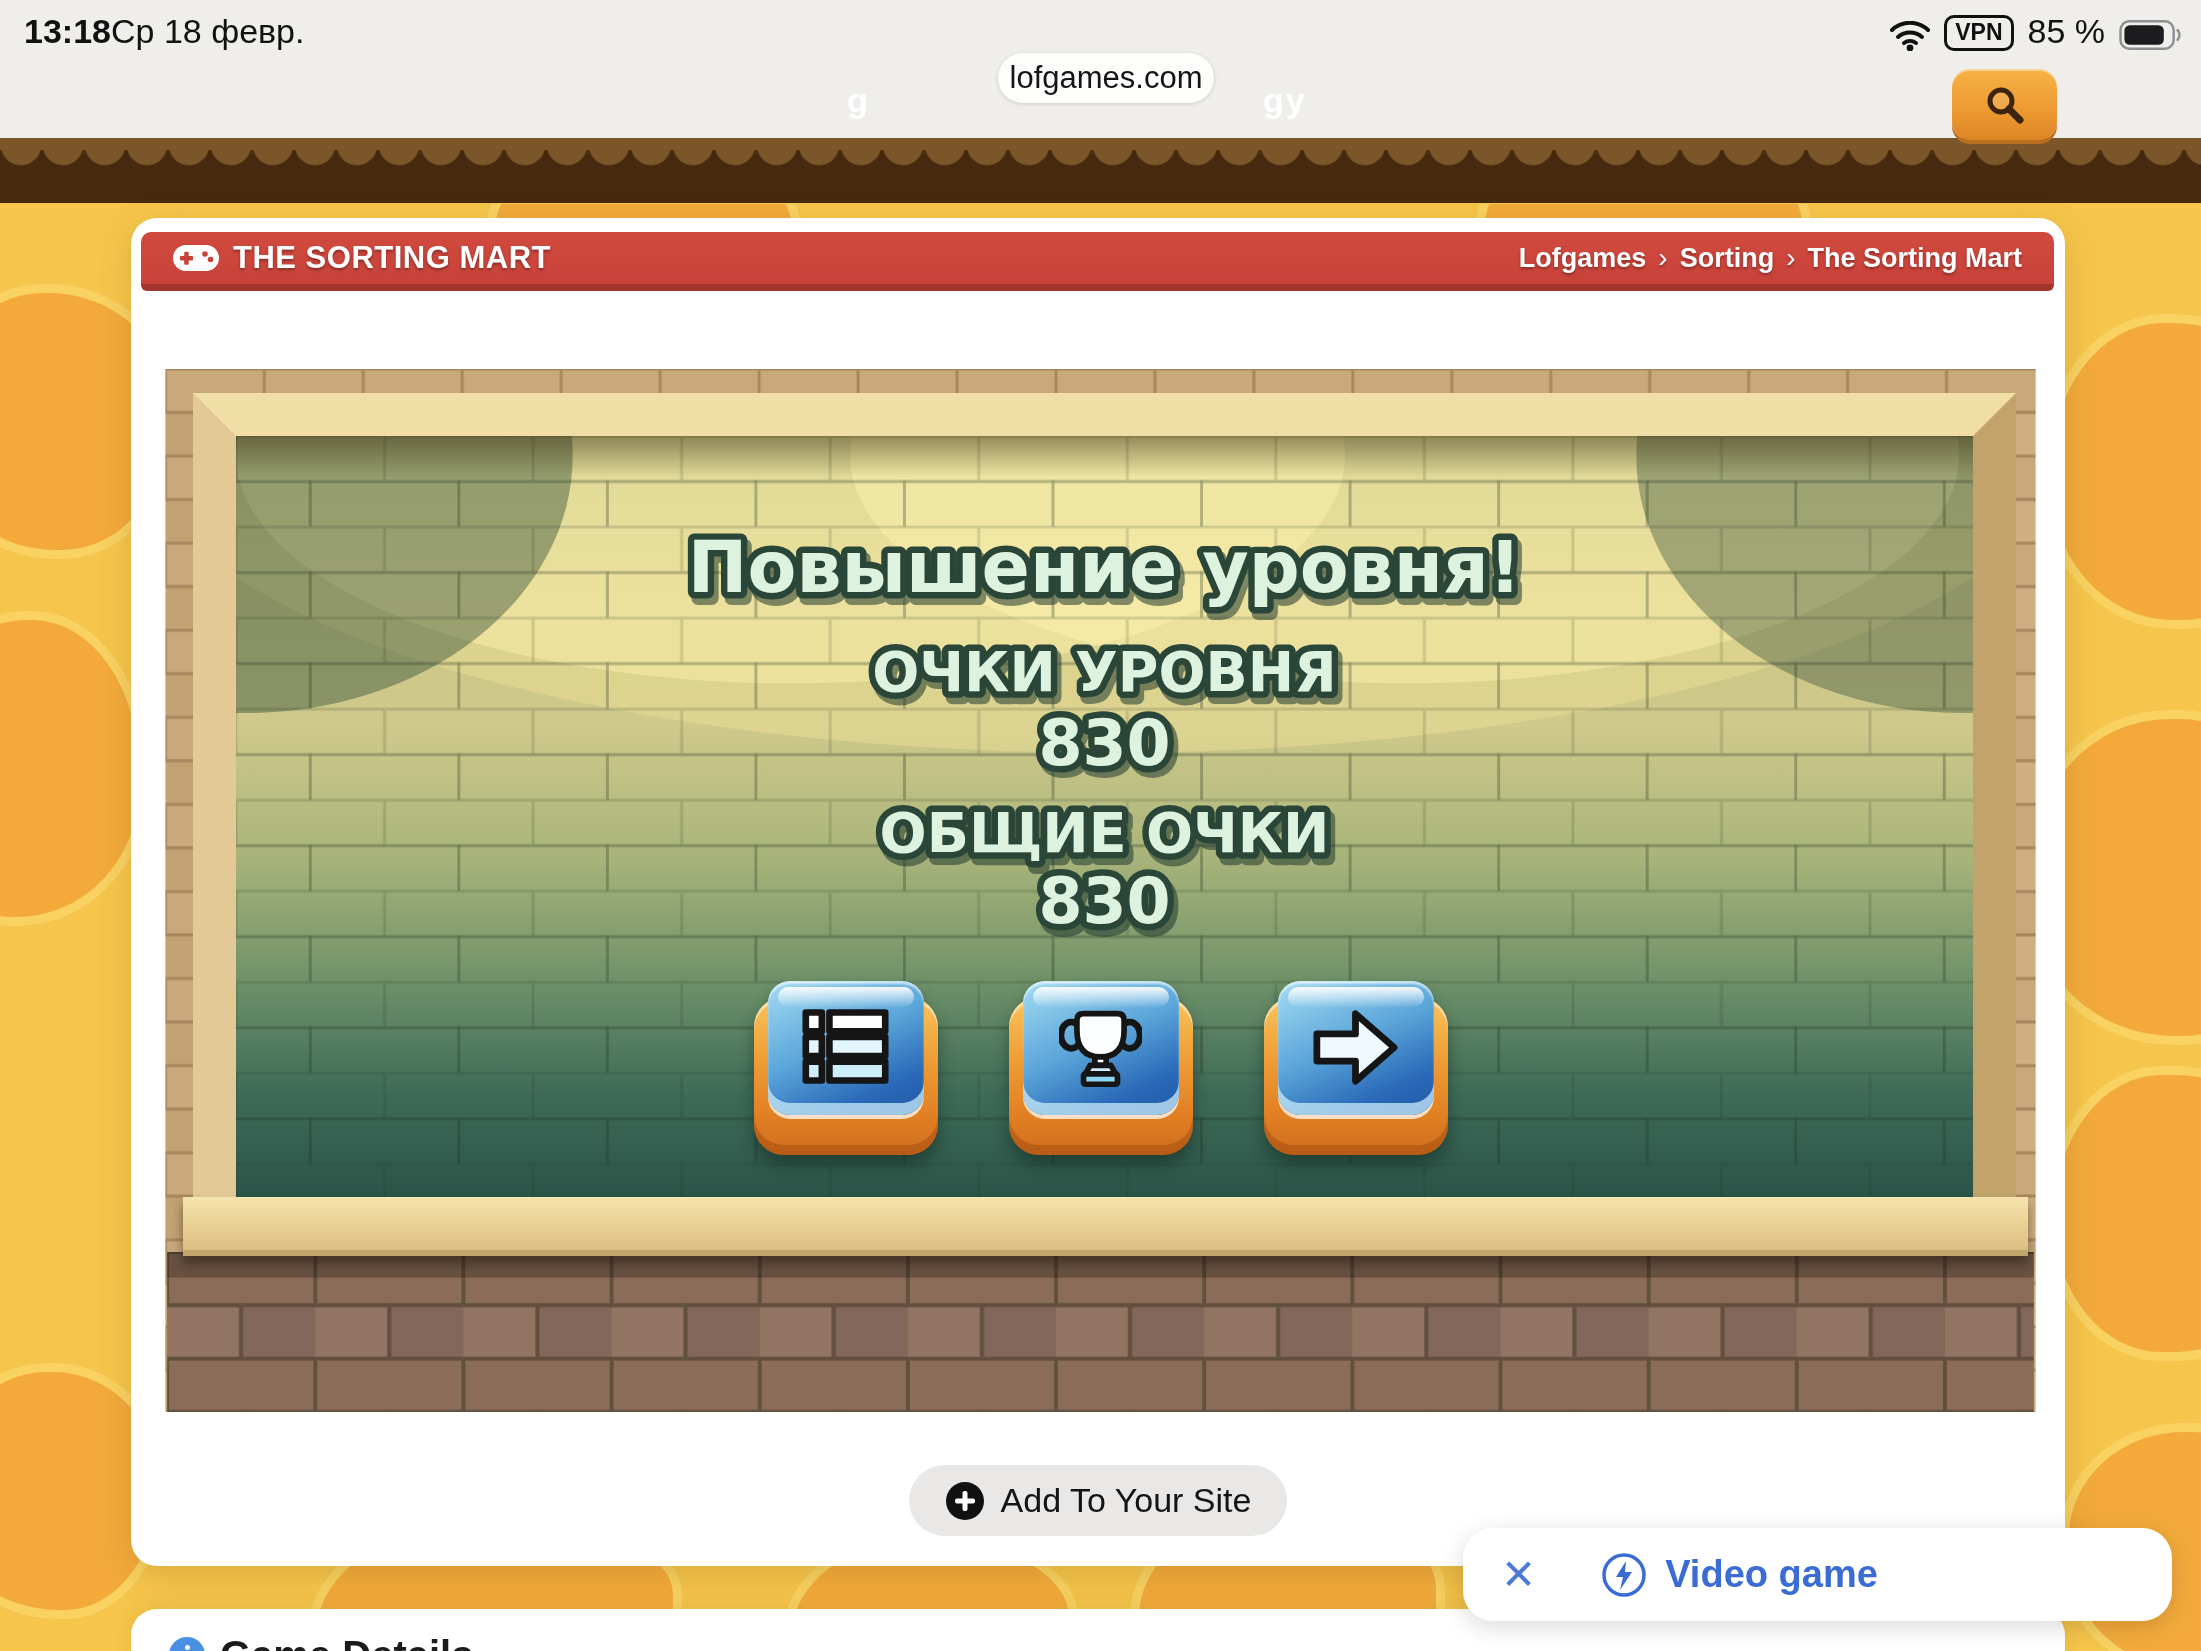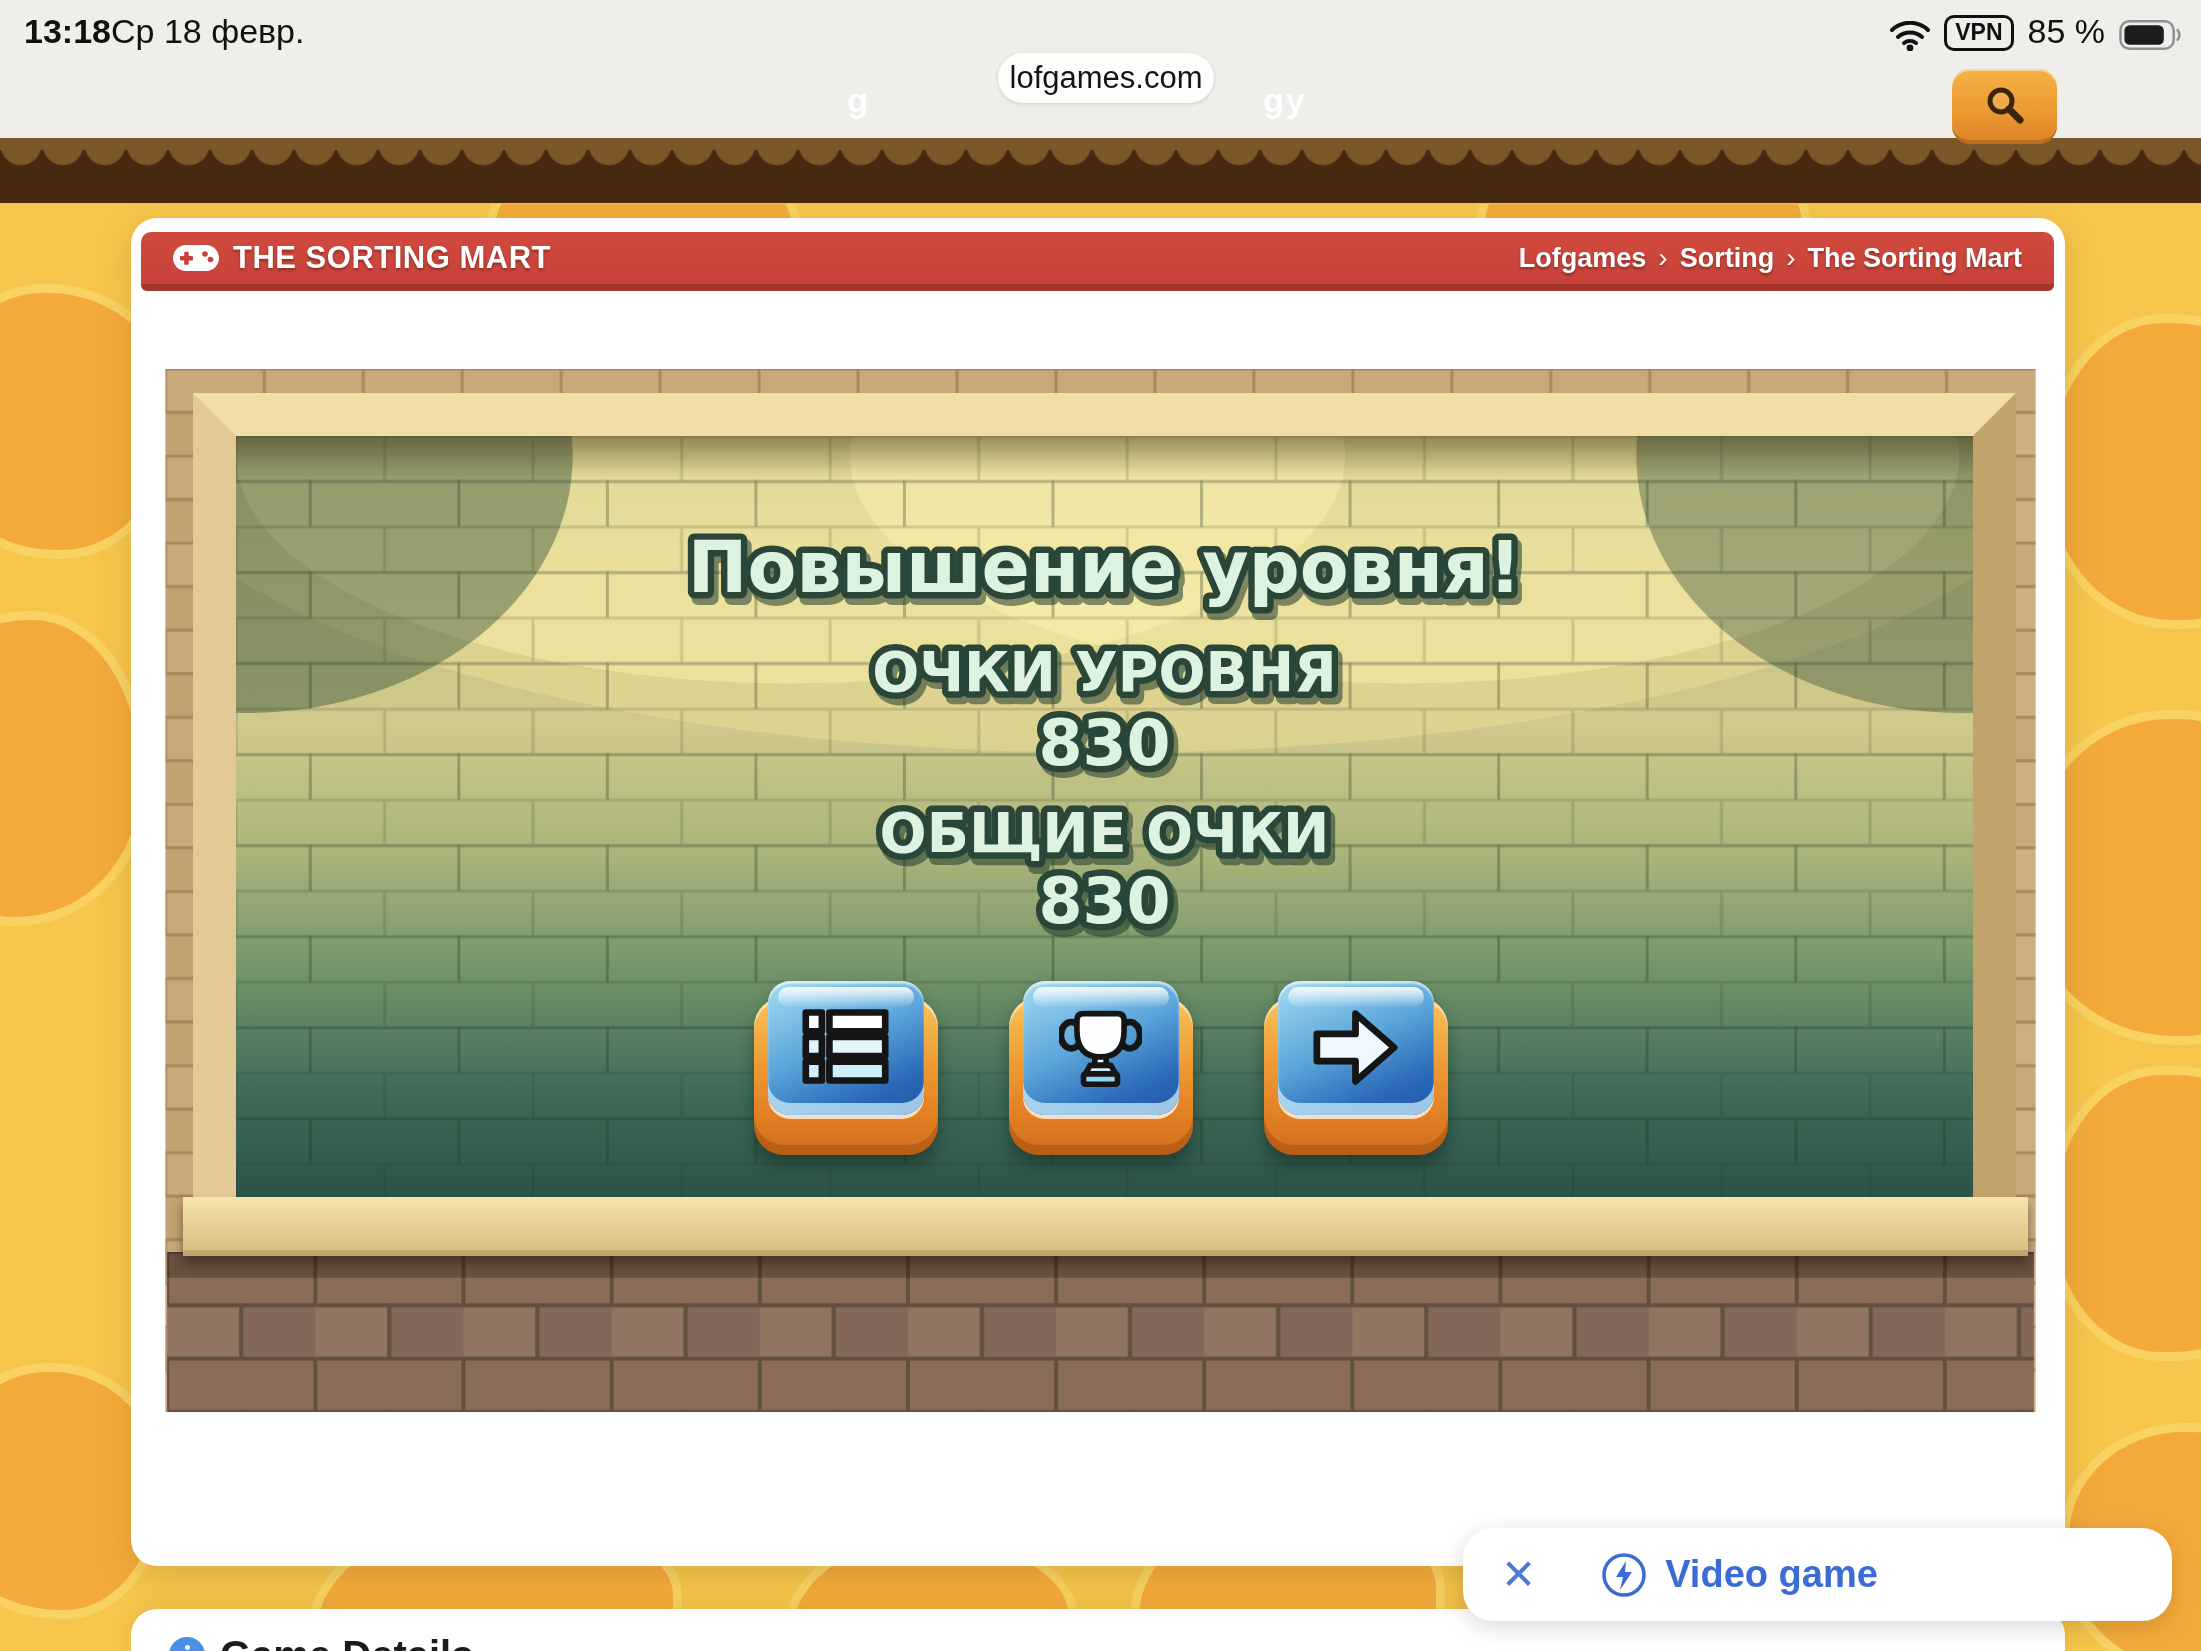--- a/index.html
+++ b/index.html
@@ -253,20 +253,28 @@
           <polygon points="6,30 46,30 46,9 86,44 46,79 46,58 6,58" fill="#eefaff" stroke="#151515" stroke-width="7" stroke-linejoin="round"></polygon>
         </svg>
       </span>
     </button>
   </div>
 
   <div class="sill"></div>
 </div>
 
 <div class="actions">
+  <button class="pill add">
+    <svg width="40" height="40" viewBox="0 0 40 40">
+      <circle cx="20" cy="20" r="19" fill="#111"></circle>
+      <rect x="10" y="17.5" width="20" height="5" rx="2" fill="#fff"></rect>
+      <rect x="17.5" y="10" width="5" height="20" rx="2" fill="#fff"></rect>
+    </svg>
+    <span>Add To Your Site</span>
+  </button>
 </div>
 
 <div class="details-card">
   <span class="info-badge">
     <svg width="20" height="22" viewBox="0 0 20 22">
         <rect x="8" y="1" width="5" height="5" rx="2.5" fill="#fff"></rect>
         <rect x="8" y="8" width="5" height="13" rx="2.5" fill="#fff"></rect>
       </svg>
   </span>
   <span class="dheading">Game Details</span>

